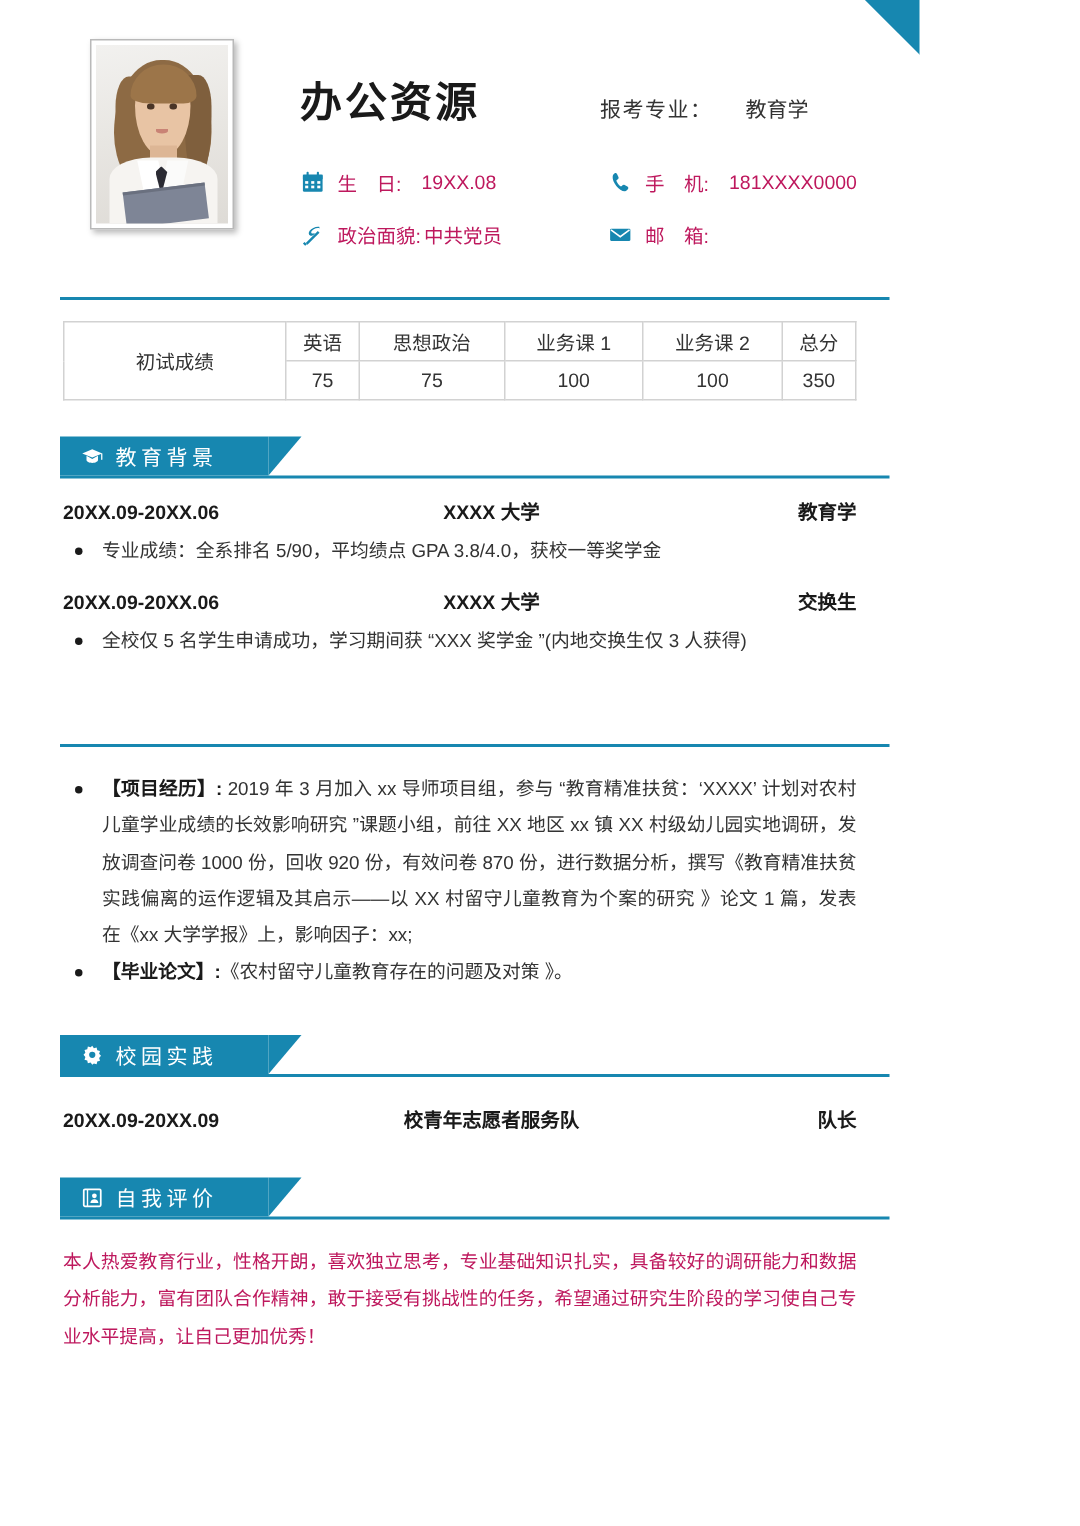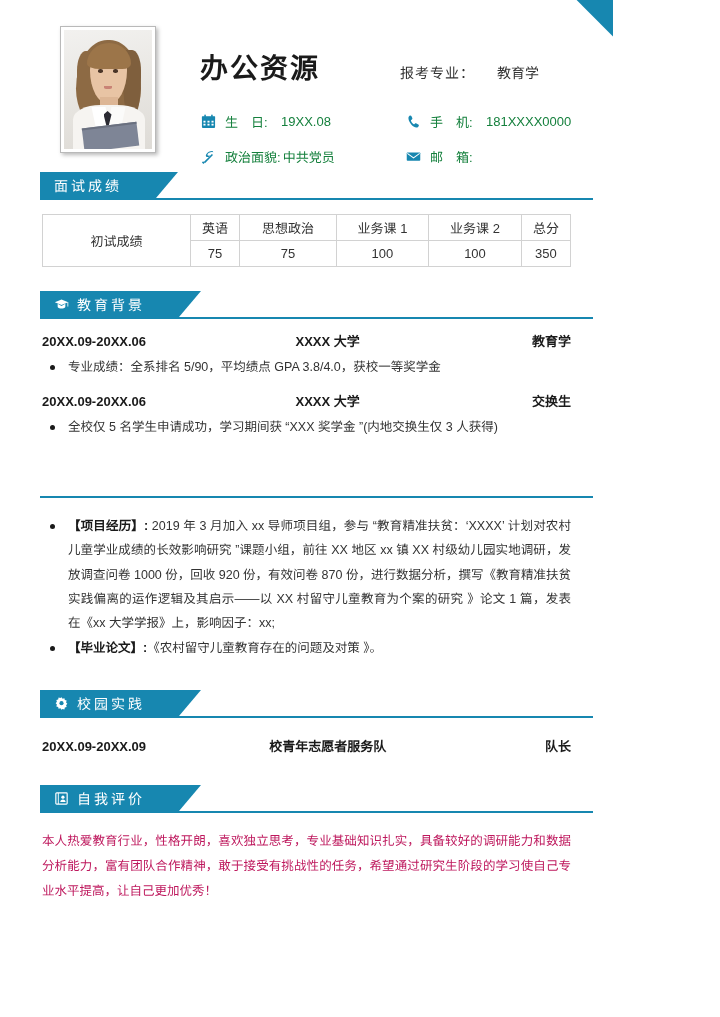--- a/index.html
+++ b/index.html
@@ -174,21 +174,21 @@
   .contact-grid {
     margin-top: 26px;
     display: grid;
     grid-template-columns: 205px auto;
     row-gap: 16px;
   }
   .contact-item {
     display: flex;
     align-items: center;
     font-size: 13px;
-    color: #15803d;
+    color: #be185d;
     white-space: nowrap;
   }
   .contact-icon {
     width: 16px; height: 16px;
     margin-right: 9px;
     flex: 0 0 16px;
     display: inline-flex;
     align-items: center; justify-content: center;
   }
   .contact-icon svg { display: block; }
@@ -401,23 +401,20 @@
           <span class="c-value"></span>
         </div>
 
       </div>
     </div>
   </div>
 
   <div class="section">
     <div class="sec-head">
       <div class="sec-rule"></div>
-      <span class="sec-tab">
-        <span>面试成绩</span>
-      </span>
     </div>
     <div class="sec-underline"></div>
 
     <div class="score-table-wrap">
       <table class="score">
         <tbody>
             <tr>
           <td class="rowlabel" rowspan="2">初试成绩</td>
           <td>英语</td>
           <td>思想政治</td>

